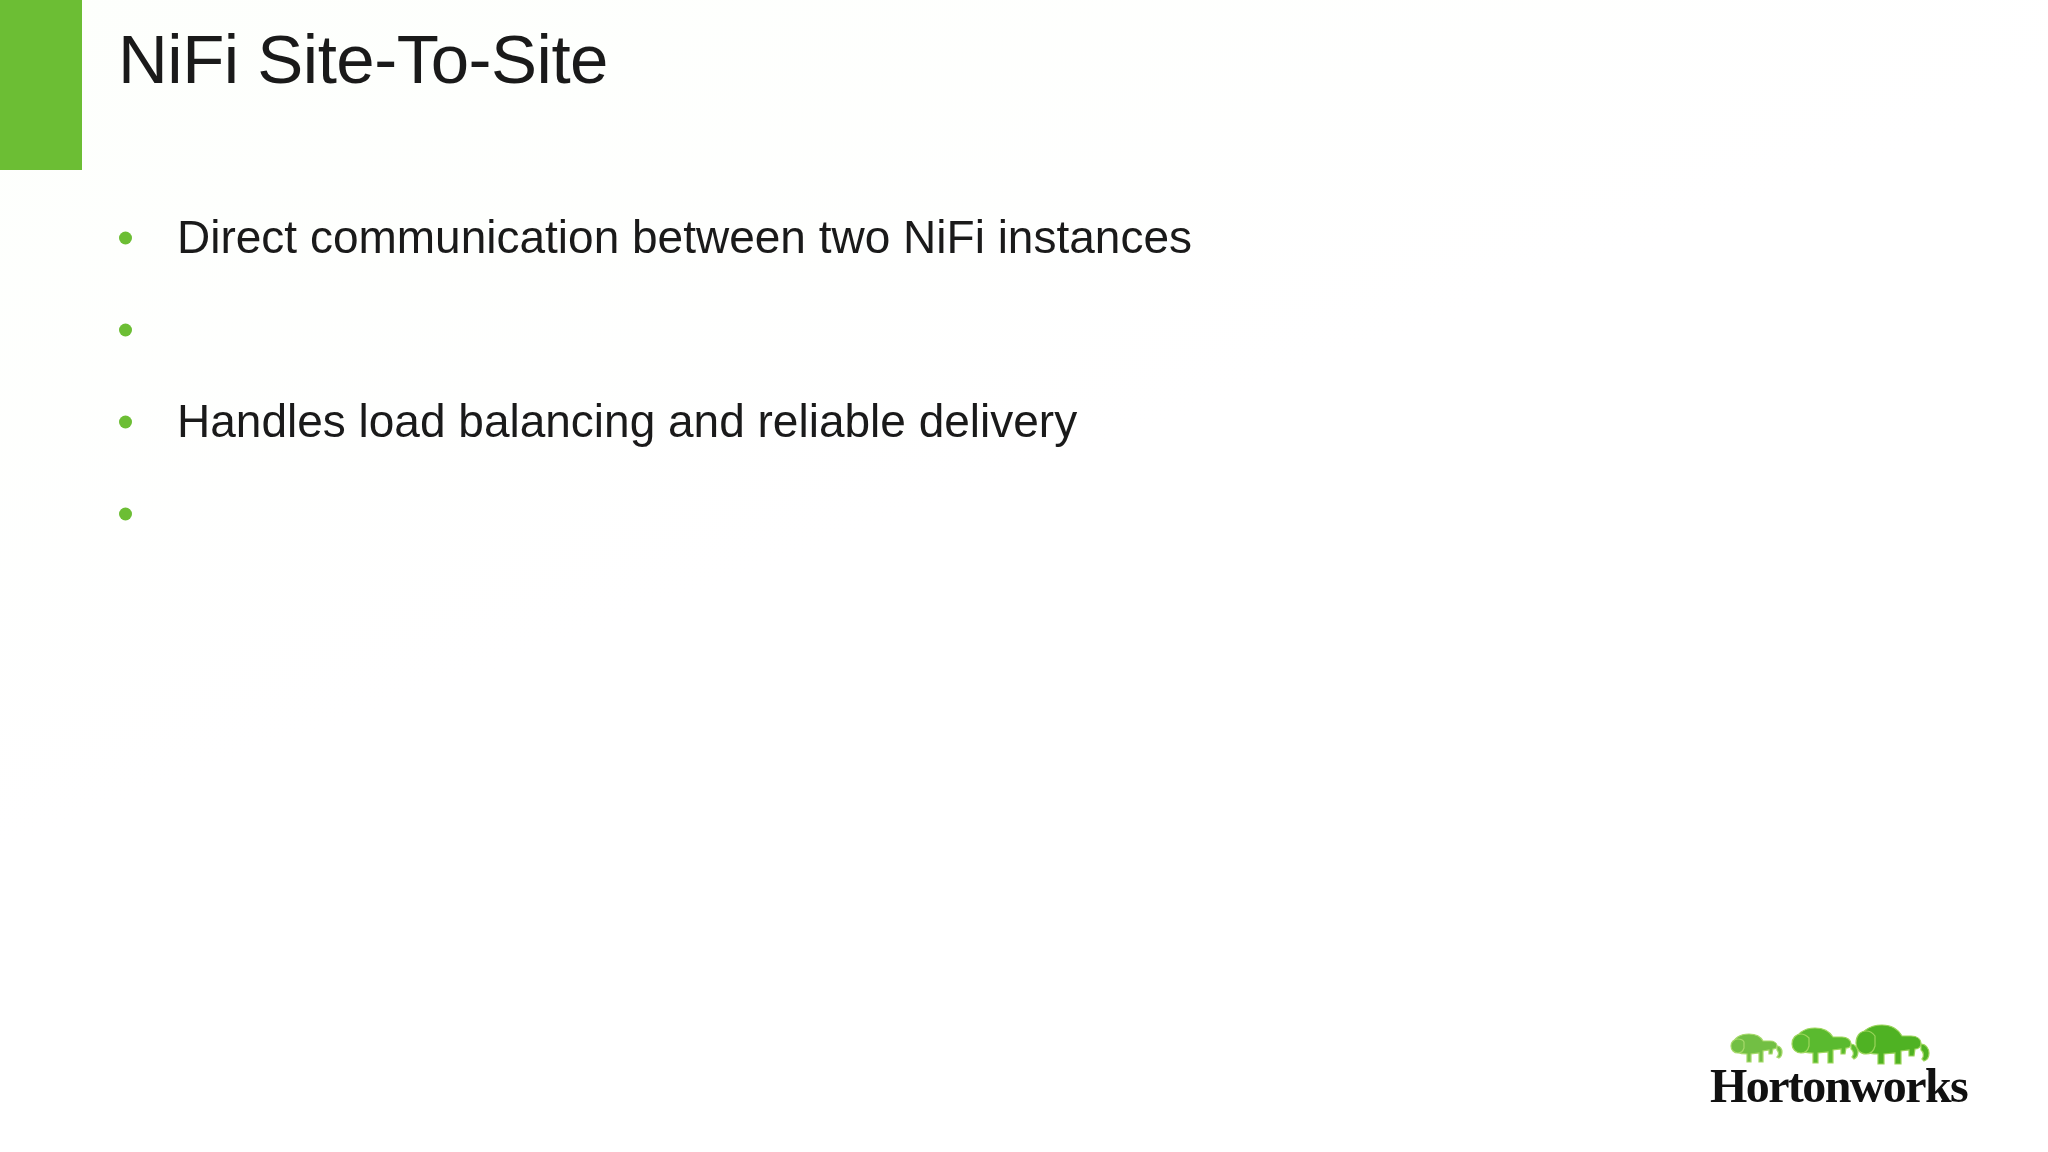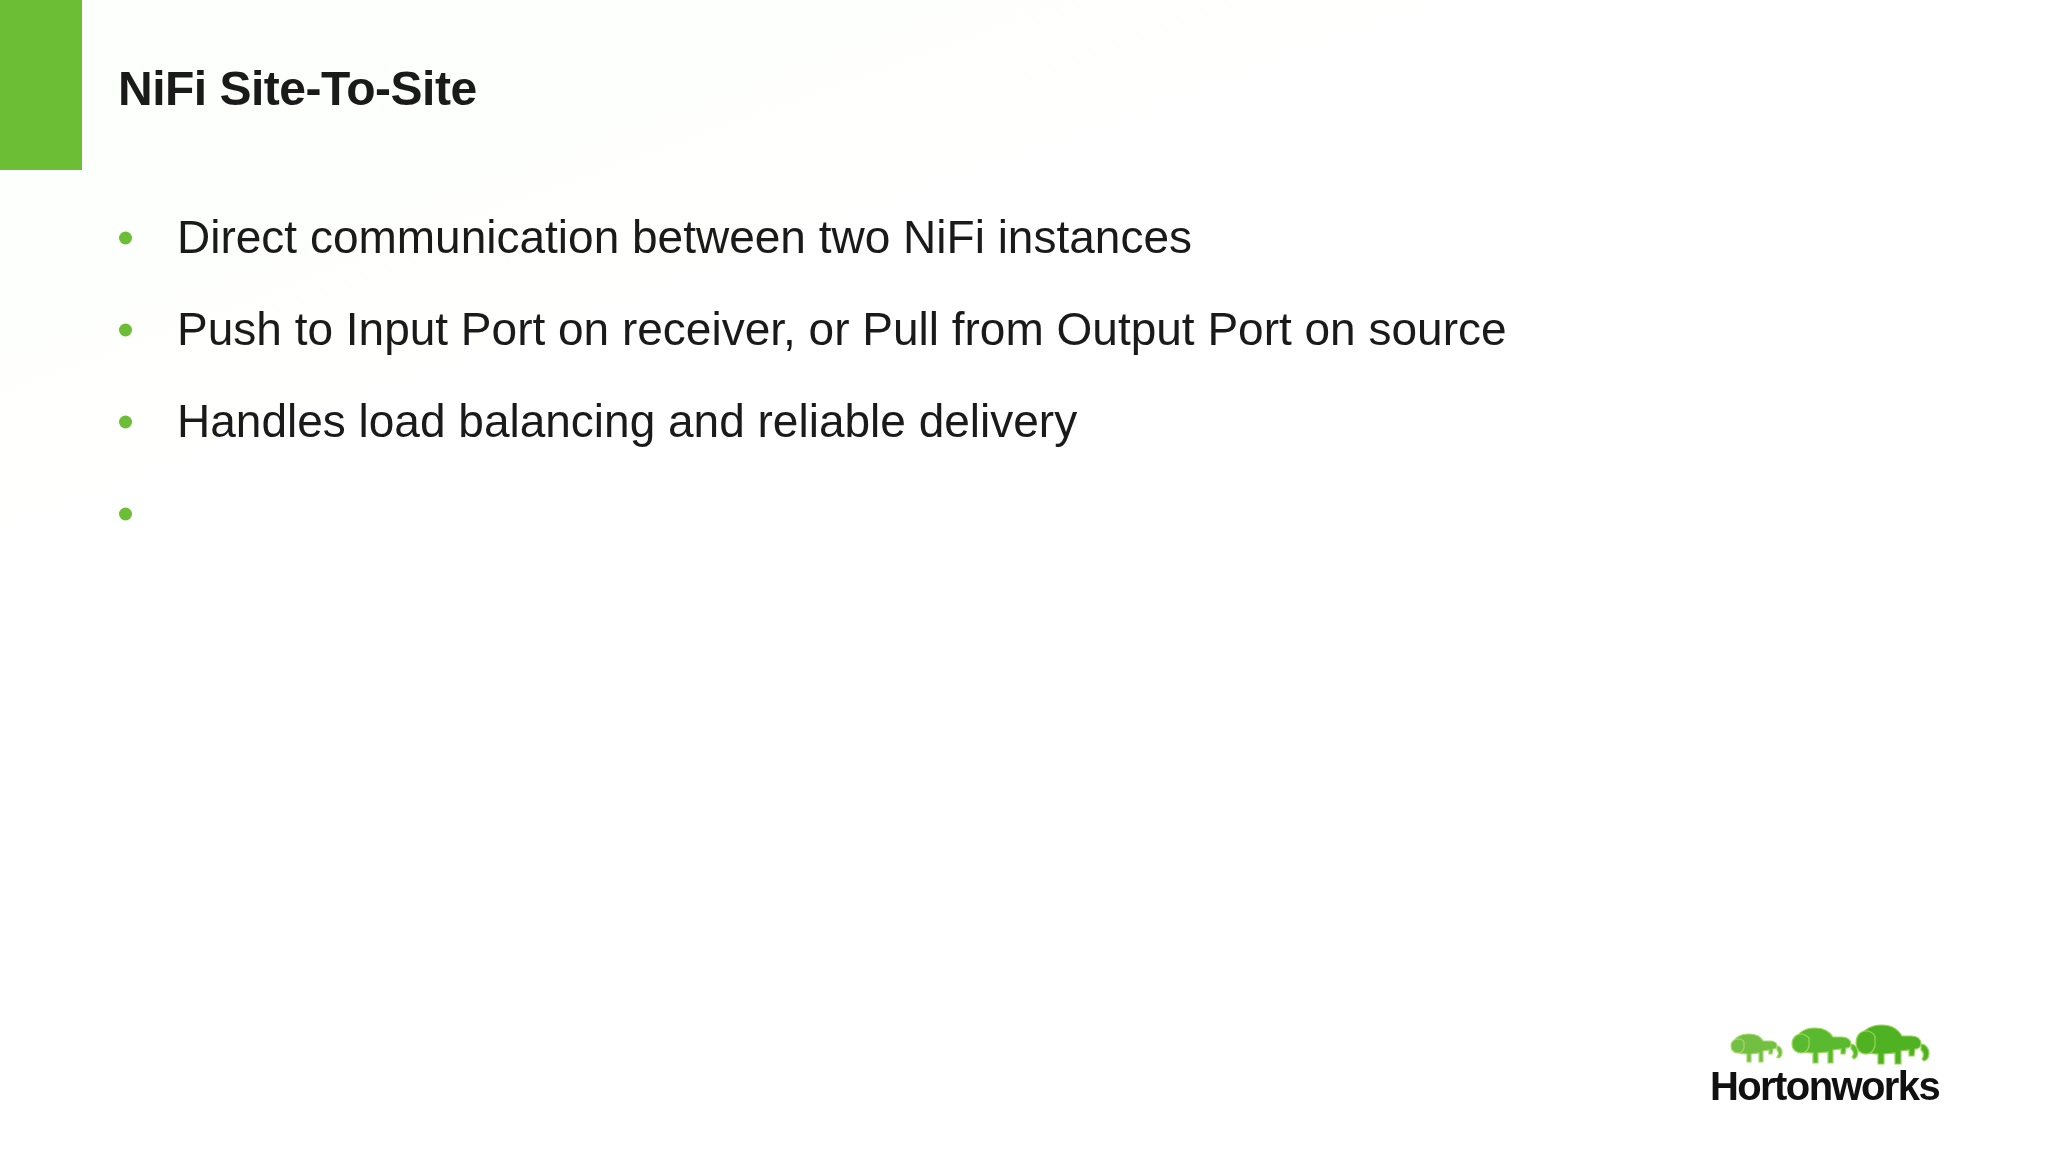--- a/index.html
+++ b/index.html
@@ -25,25 +25,25 @@
     top: 0;
     width: 82px;
     height: 170px;
     background: #6cbe34;
   }
 
   
   .title {
     position: absolute;
     left: 118px;
-    top: 41px;
+    top: 12px;
     width: 1700px;
-    font-size: 48px;
+    font-size: 69px;
     line-height: 96px;
-    font-weight: 700;
+    font-weight: 400;
     color: #1a1a1a;
     letter-spacing: -0.5px;
     white-space: nowrap;
   }
 
   
   .bullet-list {
     position: absolute;
     left: 0;
     top: 192px;
@@ -108,47 +108,46 @@
     width: 205px;
     height: 46px;
   }
 
   .logo-wordmark {
     position: absolute;
     left: 0;
     top: 42px;
     width: 232px;
     height: 40px;
-    font-size: 40px;
+    font-size: 48px;
     line-height: 40px;
     font-weight: 700;
     color: #111111;
     letter-spacing: -1.6px;
-    font-family: Liberation Sans, sans-serif;
+    font-family: Liberation Serif, serif;
   }
 </style>
 </head>
 <body>
 
 <div class="slide">
 
   <div class="accent-bar"></div>
 
   <div class="title">NiFi Site-To-Site</div>
 
   <ul class="bullet-list">
 
     <li class="bullet-item">
       <span class="bullet-marker"></span>
       <span class="bullet-text">Direct communication between two NiFi instances</span>
     </li>
 
     <li class="bullet-item">
       <span class="bullet-marker"></span>
-      <span class="bullet-text">Push to Input Port on receiver, or Pull from Output Port on source</span>
     </li>
 
 
     <li class="bullet-item">
       <span class="bullet-marker"></span>
       <span class="bullet-text">Handles load balancing and reliable delivery</span>
     </li>
 
     <li class="bullet-item">
       <span class="bullet-marker"></span>

